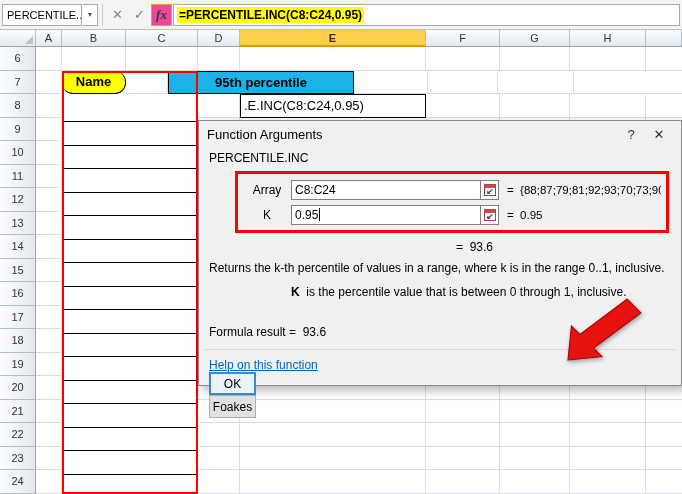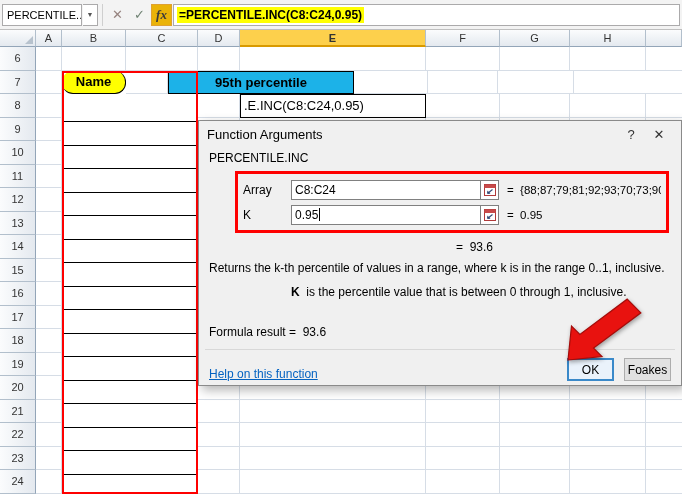--- a/index.html
+++ b/index.html
@@ -16,21 +16,21 @@
 .app{position:relative;width:682px;height:494px;overflow:hidden;background:#fff;}
 
 
 .formula-bar{display:flex;align-items:center;height:30px;background:#f3f3f3;border-bottom:1px solid #bfbfbf;padding:0 2px;gap:1px;}
 .name-box{display:flex;align-items:center;width:80px;height:22px;background:#fff;border:1px solid #abaaab;padding:0 4px;font-size:11px;overflow:hidden;white-space:nowrap;}
 .name-dd{display:flex;align-items:center;justify-content:center;width:15px;height:22px;background:#fff;border:1px solid #abaaab;border-left:none;font-size:7px;color:#555;}
 .fb-sep{width:4px;height:22px;border-right:1px solid #cfcfcf;margin-right:3px;}
 .fb-btn{display:flex;align-items:center;justify-content:center;width:21px;height:22px;font-size:13px;color:#666;cursor:default;}
 .fb-cancel{color:#96837f;}
 .fb-enter{color:#6f8273;}
-.fb-fx{font-style:italic;font-weight:bold;font-family:"Liberation Serif",serif;color:#3a3a3a;background:#eab308;border:1px solid #dfa131;}
+.fb-fx{font-style:italic;font-weight:bold;font-family:"Liberation Serif",serif;color:#3a3a3a;background:#ec4899;border:1px solid #dfa131;}
 .formula-input{flex:1;display:flex;align-items:center;height:22px;background:#fff;border:1px solid #abaaab;padding:0 3px;font-size:12px;overflow:hidden;}
 .formula-hl{background:var(--formula-highlight);font-weight:bold;padding:1px 2px;white-space:pre;}
 
 
 .sheet{position:absolute;top:30px;left:0;width:682px;height:464px;overflow:hidden;background:#fff;}
 .col-header-row{display:flex;height:17px;}
 .cell{flex:0 0 auto;display:flex;align-items:center;justify-content:center;overflow:hidden;font-size:13px;background:#fff;border-right:1px solid #d6dde6;border-bottom:1px solid #d6dde6;color:#000;}
 .c-rh{width:36px}.c-a{width:26px}.c-b{width:64px}.c-c{width:72px}.c-d{width:42px}.c-e{width:186px}.c-f{width:74px}.c-g{width:70px}.c-h{width:76px}
 .c-i{flex:1 1 auto;border-right:none;}
 .col-head{background:linear-gradient(#fbfcfd,#e4e9ef);border-right:1px solid #b2bfcc;border-bottom:1px solid #93a5b8;font-size:11px;color:#333;}
@@ -47,31 +47,31 @@
 
 
 .dialog{position:absolute;left:198px;top:120px;width:484px;height:266px;background:#f0f0f0;border:1px solid #8a8a8a;box-shadow:4px 4px 10px rgba(0,0,0,.3);z-index:20;font-size:12px;}
 .dlg-title{display:flex;align-items:center;height:26px;padding:0 8px;}
 .dlg-title-text{flex:1;font-size:13px;color:#000;}
 .dlg-btn{width:28px;text-align:center;font-size:13px;color:#333;cursor:default;}
 .dlg-body{padding:2px 10px 8px;}
 .fn-name{font-size:12px;margin:2px 0 6px;}
 .red-fields{border:3px solid var(--red-accent);margin-left:26px;margin-right:2px;padding:3px 5px;}
 .f-row{display:flex;align-items:center;height:25px;}
-.f-label{width:48px;font-size:12px;}
+.f-label{width:48px;font-size:12px;text-align:center;}
 .f-input{display:flex;align-items:center;width:190px;height:20px;background:#fff;border:1px solid #808080;padding:0 3px;font-size:12px;overflow:hidden;}
 .caret{width:1px;height:13px;background:#000;margin-left:1px;}
 .picker{display:flex;align-items:center;justify-content:center;width:18px;height:20px;background:#fff;border:1px solid #808080;border-left:none;}
 .f-result{flex:1;margin-left:8px;font-size:11.5px;white-space:pre;overflow:hidden;}
 .mid-result{margin:7px 0 7px 247px;font-size:12px;white-space:pre;}
 .desc{font-size:12px;margin:2px 0 10px;}
 .k-help{font-size:12px;margin:0 0 26px 82px;}
 .formula-result{font-size:12px;margin:0 0 10px;white-space:pre;}
 .dlg-sep{border-top:1px solid #d8d8d8;margin:0 -4px 8px;}
-.dlg-footer{display:flex;align-items:flex-end;}
+.dlg-footer{display:flex;align-items:flex-start;flex-direction:column;}
 .help-link{flex:1;color:var(--link-color);text-decoration:underline;font-size:12px;cursor:pointer;}
 .btn{display:flex;align-items:center;justify-content:center;width:47px;height:23px;background:#e1e1e1;border:1px solid #adadad;font-size:12px;cursor:default;}
 .btn-ok{background:#eaf2fb;border:2px solid var(--ok-focus-border);margin-right:10px;}
 
 
 .red-arrow{position:absolute;left:562px;top:294px;z-index:30;pointer-events:none;}
 .red-arrow svg{filter:drop-shadow(1px 2px 2px rgba(0,0,0,.35));}
 </style>
 </head>
 <body>

